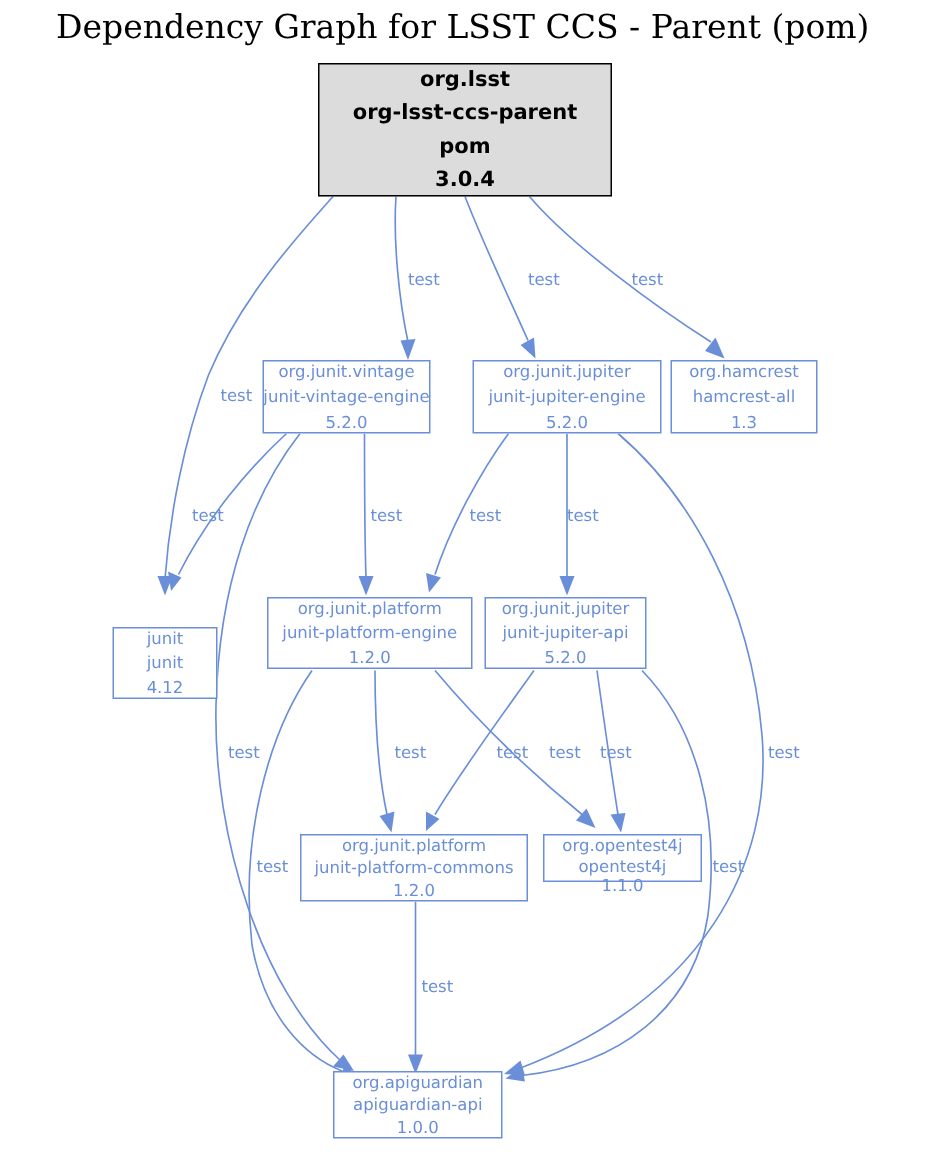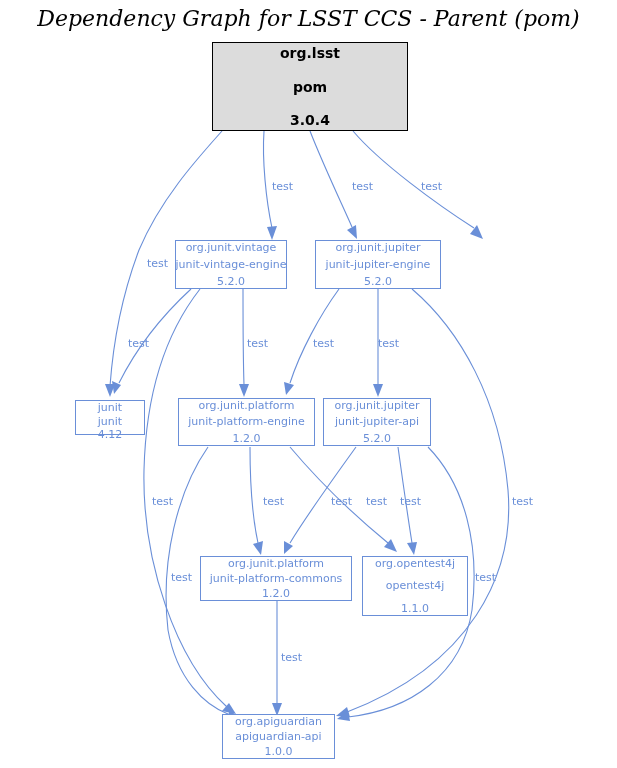--- a/index.html
+++ b/index.html
@@ -18,21 +18,20 @@
   #graph-title {
     position: absolute;
     left: 0;
     top: 6px;
     width: 617px;
     text-align: center;
     font-family: "DejaVu Serif", serif;
     font-size: 22px;
     color: #000000;
     white-space: nowrap;
-    font-style: italic;
   }
   svg#edges {
     position: absolute;
     left: 0;
     top: 0;
     width: 617px;
     height: 768px;
   }
   .edge-path {
     fill: none;
@@ -153,38 +152,44 @@
   <div class="edge-label" style="left:331px;top:496px">test</div>
   <div class="edge-label" style="left:366px;top:496px">test</div>
   <div class="edge-label" style="left:400px;top:496px">test</div>
   <div class="edge-label" style="left:512px;top:496px">test</div>
   <div class="edge-label" style="left:171px;top:572px">test</div>
   <div class="edge-label" style="left:475px;top:572px">test</div>
   <div class="edge-label" style="left:281px;top:652px">test</div>
 
   <div class="node root" style="left:212px;top:42px;width:196px;height:89px">
     <span class="node-line">org.lsst</span>
+    <span class="node-line">org-lsst-ccs-parent</span>
     <span class="node-line">pom</span>
     <span class="node-line">3.0.4</span>
   </div>
 
   <div class="node" style="left:175px;top:240px;width:112px;height:49px">
     <span class="node-line">org.junit.vintage</span>
     <span class="node-line">junit-vintage-engine</span>
     <span class="node-line">5.2.0</span>
   </div>
 
   <div class="node" style="left:315px;top:240px;width:126px;height:49px">
     <span class="node-line">org.junit.jupiter</span>
     <span class="node-line">junit-jupiter-engine</span>
     <span class="node-line">5.2.0</span>
   </div>
 
-
-  <div class="node" style="left:75px;top:400px;width:70px;height:35px">
+  <div class="node" style="left:447px;top:240px;width:98px;height:49px">
+    <span class="node-line">org.hamcrest</span>
+    <span class="node-line">hamcrest-all</span>
+    <span class="node-line">1.3</span>
+  </div>
+
+  <div class="node" style="left:75px;top:418px;width:70px;height:48px">
     <span class="node-line">junit</span>
     <span class="node-line">junit</span>
     <span class="node-line">4.12</span>
   </div>
 
   <div class="node" style="left:178px;top:398px;width:137px;height:48px">
     <span class="node-line">org.junit.platform</span>
     <span class="node-line">junit-platform-engine</span>
     <span class="node-line">1.2.0</span>
   </div>
@@ -194,21 +199,21 @@
     <span class="node-line">junit-jupiter-api</span>
     <span class="node-line">5.2.0</span>
   </div>
 
   <div class="node" style="left:200px;top:556px;width:152px;height:45px">
     <span class="node-line">org.junit.platform</span>
     <span class="node-line">junit-platform-commons</span>
     <span class="node-line">1.2.0</span>
   </div>
 
-  <div class="node" style="left:362px;top:556px;width:106px;height:60px">
+  <div class="node" style="left:362px;top:556px;width:106px;height:32px">
     <span class="node-line">org.opentest4j</span>
     <span class="node-line">opentest4j</span>
     <span class="node-line">1.1.0</span>
   </div>
 
   <div class="node" style="left:222px;top:714px;width:113px;height:45px">
     <span class="node-line">org.apiguardian</span>
     <span class="node-line">apiguardian-api</span>
     <span class="node-line">1.0.0</span>
   </div>

